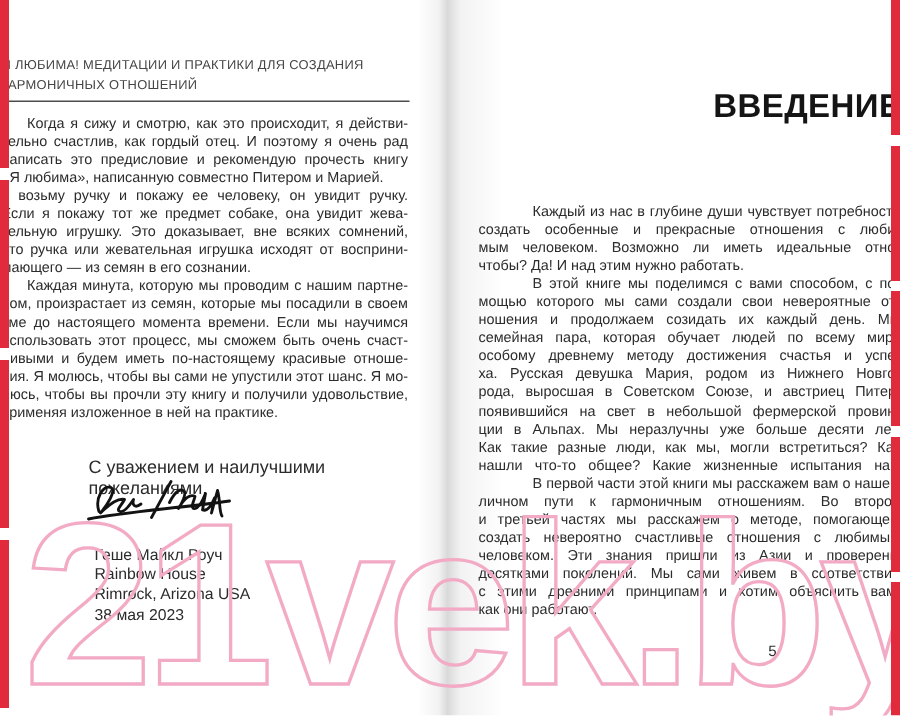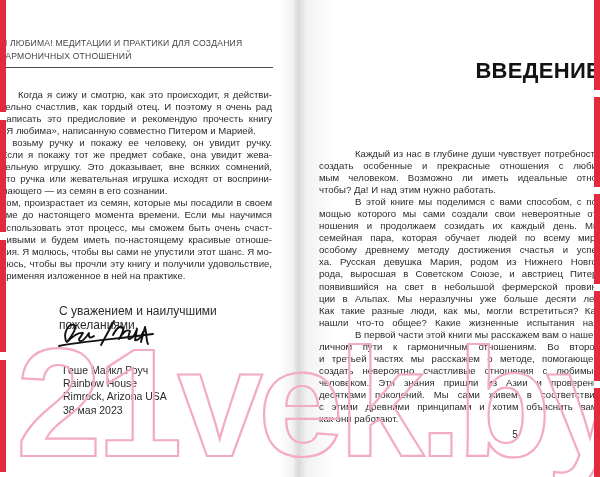--- a/index.html
+++ b/index.html
@@ -11,21 +11,21 @@
   .bar{position:absolute;top:0;width:6px;height:477px;z-index:20;}
   .bar-left{left:0;background:repeating-linear-gradient(180deg,#e12b3d 0px,#e12b3d 112px,#ffffff 112px,#ffffff 120px);}
   .bar-right{right:0;background:repeating-linear-gradient(180deg,#e12b3d 0px,#e12b3d 90px,#ffffff 90px,#ffffff 97px);}
   
   .gutter{position:absolute;left:278px;top:0;width:58px;height:477px;z-index:1;
     background:linear-gradient(90deg,rgba(0,0,0,0) 0%,rgba(0,0,0,0.05) 25%,rgba(0,0,0,0.15) 35%,rgba(0,0,0,0.05) 50%,rgba(0,0,0,0) 100%);}
   
   .running-header{position:absolute;left:1px;top:37px;width:272px;font-size:8.6px;line-height:13px;
     letter-spacing:0.2px;color:#454545;z-index:2;}
   .header-rule{position:absolute;left:1px;top:67px;width:272px;height:1px;background:#4c4c4c;z-index:2;}
-  .body-text{position:absolute;font-size:9.6px;line-height:12.05px;color:#2c2c2c;z-index:2;margin-top:12px;}
+  .body-text{position:absolute;font-size:9.6px;line-height:12.05px;color:#2c2c2c;z-index:2;}
   #left-body{left:1px;top:77px;width:271px;}
   #right-body{left:319px;top:136px;width:281px;}
   .bline{text-align:justify;text-align-last:justify;}
   .bline.lastline{text-align-last:left;}
   #left-body .firstline{text-indent:17px;}
   #right-body .firstline{text-indent:36px;}
   .closing{position:absolute;left:59px;top:304px;width:214px;font-size:12px;color:#2c2c2c;z-index:2;}
   .signature{position:absolute;left:56px;top:318px;z-index:2;}
   .sig-block{position:absolute;left:63px;top:364px;font-size:10.5px;line-height:13.2px;color:#2b2b2b;z-index:2;}
   
@@ -56,20 +56,21 @@
       <div class="bline lastline">«Я любима», написанную совместно Питером и Марией.</div>
     </div>
     <div class="para">
       <div class="bline">я возьму ручку и покажу ее человеку, он увидит ручку.</div>
       <div class="bline">Если я покажу тот же предмет собаке, она увидит жева-</div>
       <div class="bline">тельную игрушку. Это доказывает, вне всяких сомнений,</div>
       <div class="bline">что ручка или жевательная игрушка исходят от восприни-</div>
       <div class="bline lastline">мающего — из семян в его сознании.</div>
     </div>
     <div class="para">
+      <div class="bline firstline">Каждая минута, которую мы проводим с нашим партне-</div>
       <div class="bline">ром, произрастает из семян, которые мы посадили в своем</div>
       <div class="bline">уме до настоящего момента времени. Если мы научимся</div>
       <div class="bline">использовать этот процесс, мы сможем быть очень счаст-</div>
       <div class="bline">ливыми и будем иметь по-настоящему красивые отноше-</div>
       <div class="bline">ния. Я молюсь, чтобы вы сами не упустили этот шанс. Я мо-</div>
       <div class="bline">люсь, чтобы вы прочли эту книгу и получили удовольствие,</div>
       <div class="bline lastline">применяя изложенное в ней на практике.</div>
     </div>
   </div>
 <div class="closing">С уважением и наилучшими пожеланиями,</div>

